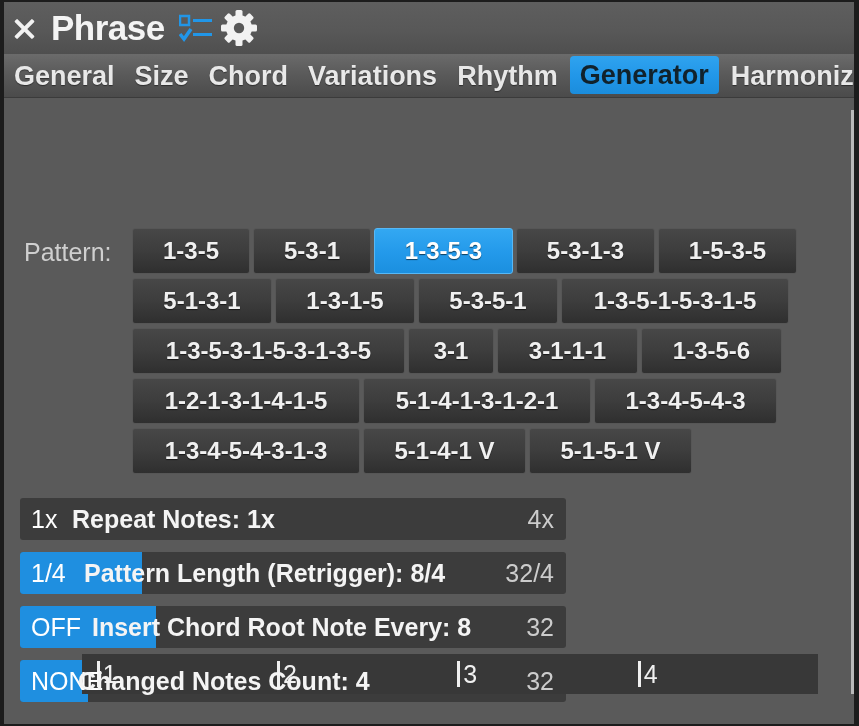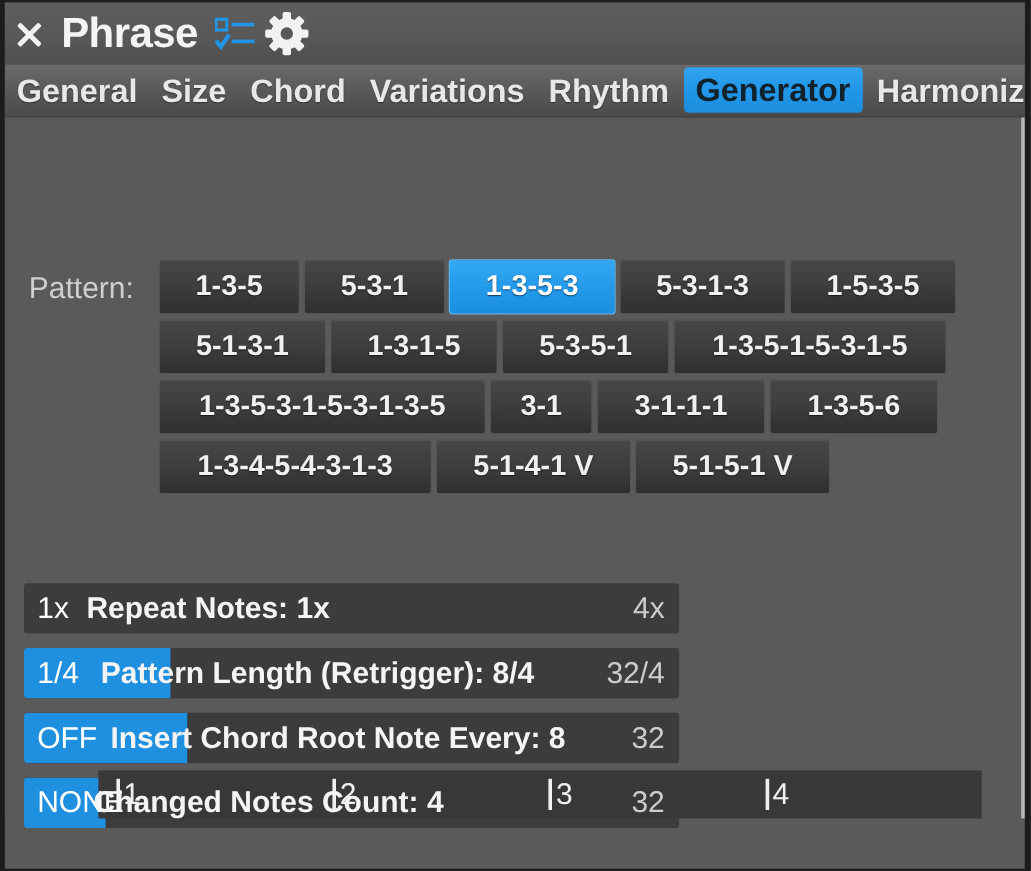--- a/index.html
+++ b/index.html
@@ -88,20 +88,21 @@
     border-radius: 4px;
     text-shadow: none;
     margin: 2px 2px 4px 2px;
   }
 
   
   .body-area {
     position: relative;
     background: #5a5a5a;
     height: 584px;
+    margin-top: 12px;
   }
 
   .pattern-label {
     position: absolute;
     left: 20px;
     top: 128px;
     font-size: 25px;
     color: #cfcfcf;
   }
 
@@ -322,20 +323,31 @@
           </div>
           <div class="pat-btn" style="width: 141px;">
             <span>3-1-1-1</span>
           </div>
           <div class="pat-btn" style="width: 141px;">
             <span>1-3-5-6</span>
           </div>
         </div>
         <div class="pat-row">
           <div class="pat-btn" style="width: 228px;">
+            <span>1-2-1-3-1-4-1-5</span>
+          </div>
+          <div class="pat-btn" style="width: 228px;">
+            <span>5-1-4-1-3-1-2-1</span>
+          </div>
+          <div class="pat-btn" style="width: 183px;">
+            <span>1-3-4-5-4-3</span>
+          </div>
+        </div>
+        <div class="pat-row">
+          <div class="pat-btn" style="width: 228px;">
             <span>1-3-4-5-4-3-1-3</span>
           </div>
           <div class="pat-btn" style="width: 163px;">
             <span>5-1-4-1 V</span>
           </div>
           <div class="pat-btn" style="width: 163px;">
             <span>5-1-5-1 V</span>
           </div>
         </div>
       </div>

